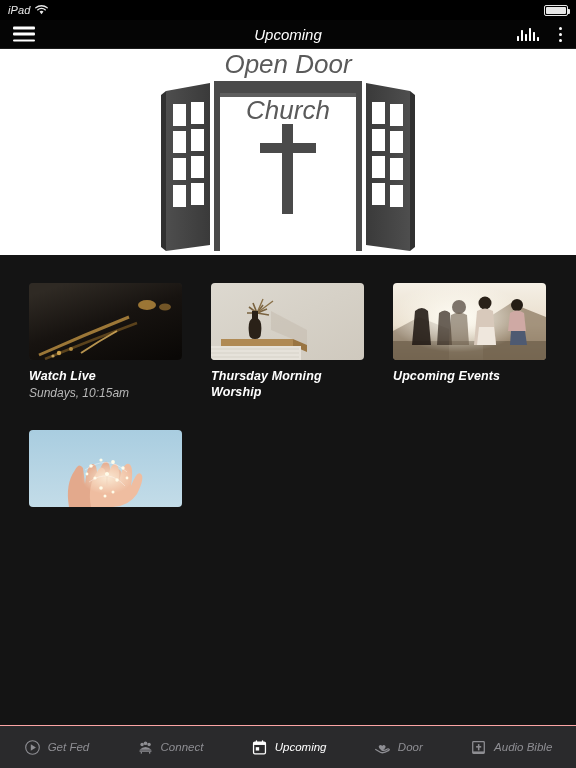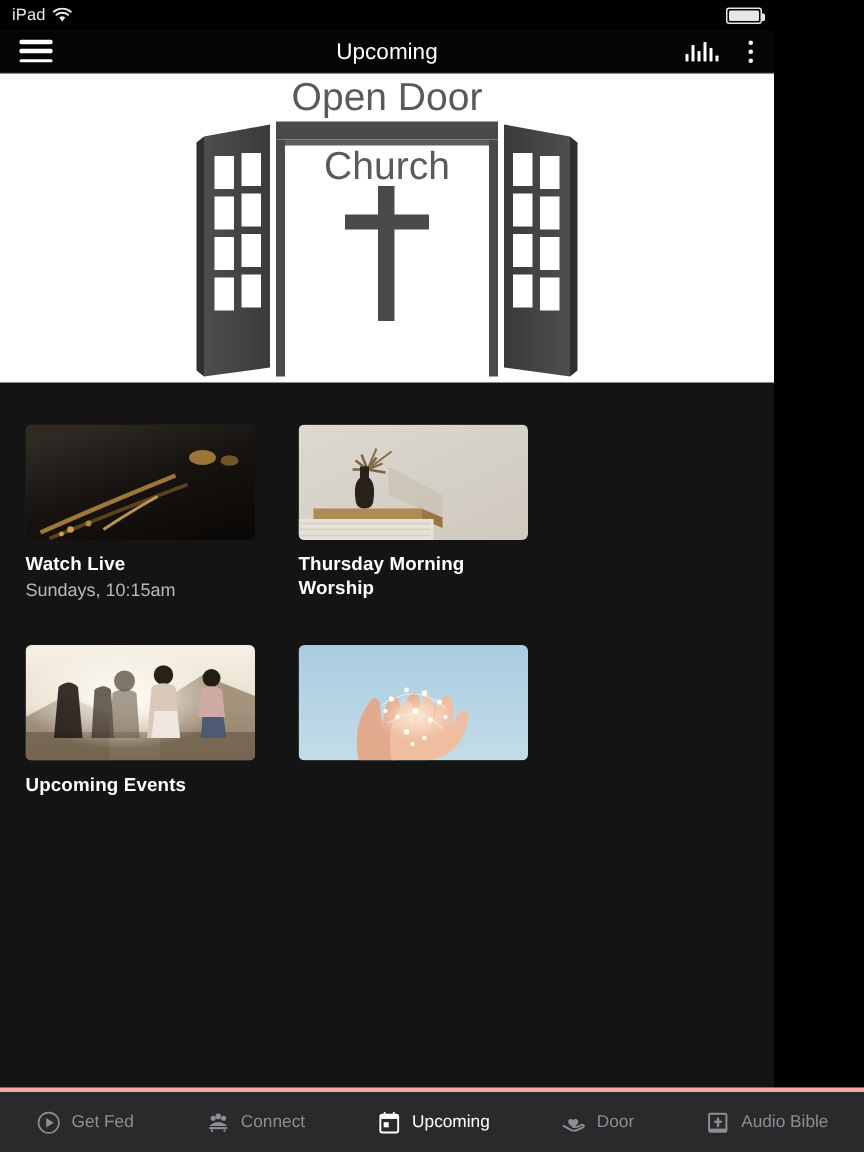--- a/index.html
+++ b/index.html
@@ -2,21 +2,21 @@
 <html><head>
 <meta charset="utf-8">
 <style>
   * { margin:0; padding:0; box-sizing:border-box; }
   html, body {
     width:576px; height:768px;
     background:#000;
     font-family:"Liberation Sans", sans-serif;
     overflow:hidden;
   }
-  #app { position:relative; width:516px; height:768px; background:#141414; }
+  #app { position:relative; width:576px; height:768px; background:#141414;font-style:italic; }
 
   
   .statusbar {
     height:20px; background:#000; color:#e8e8e8;
     display:flex; align-items:center; position:relative;
     font-size:11px; letter-spacing:.1px;
   }
   .sb-left { display:flex; align-items:center; gap:5px; padding-left:8px; }
   .sb-center {
     position:absolute; left:0; right:0; text-align:center;
@@ -65,37 +65,37 @@
 
   
   .logo-banner {
     height:206px; background:#fff; position:relative; overflow:hidden;padding-left:48px;
   }
   .logo-svg { position:absolute; left:50%; top:0; transform:translateX(-50%); }
 
   
   .content { background:#141414; padding:28px 0 0 0; height:483px; }
   .grid {
-    display:flex; flex-wrap:wrap; padding-left:17px; gap:0;
+    display:flex; flex-wrap:wrap; padding-left:29px; gap:0;
   }
   .card { width:153px; margin-right:29px; margin-bottom:30px; cursor:pointer; }
   .card-thumb {
     width:153px; height:77px; border-radius:4px; overflow:hidden;
     position:relative; background:#222;
   }
   .card-title {
     color:#fff; font-size:12.5px; font-weight:bold; line-height:1.28;
     margin-top:8px; letter-spacing:.1px;
   }
   .card-sub { color:#b9b9b9; font-size:12px; margin-top:2px; }
 
   
   .tabbar {
     position:absolute; left:0; bottom:0; width:576px; height:43px;
-    background:#2a2a2c; border-top:3px solid #fca5a5;
+    background:#2a2a2c; border-top:1px solid #fca5a5;
     display:flex; justify-content:space-around;
   }
   .tab {
     display:flex; align-items:center; gap:7px; cursor:pointer; color:#8e8e93;
     font-size:11.5px; padding:0 4px;
   }
   .tab.active { color:#ffffff; }
   .tab-ico { width:17px; height:17px; display:block; flex:0 0 17px; }
 </style>
 </head>

